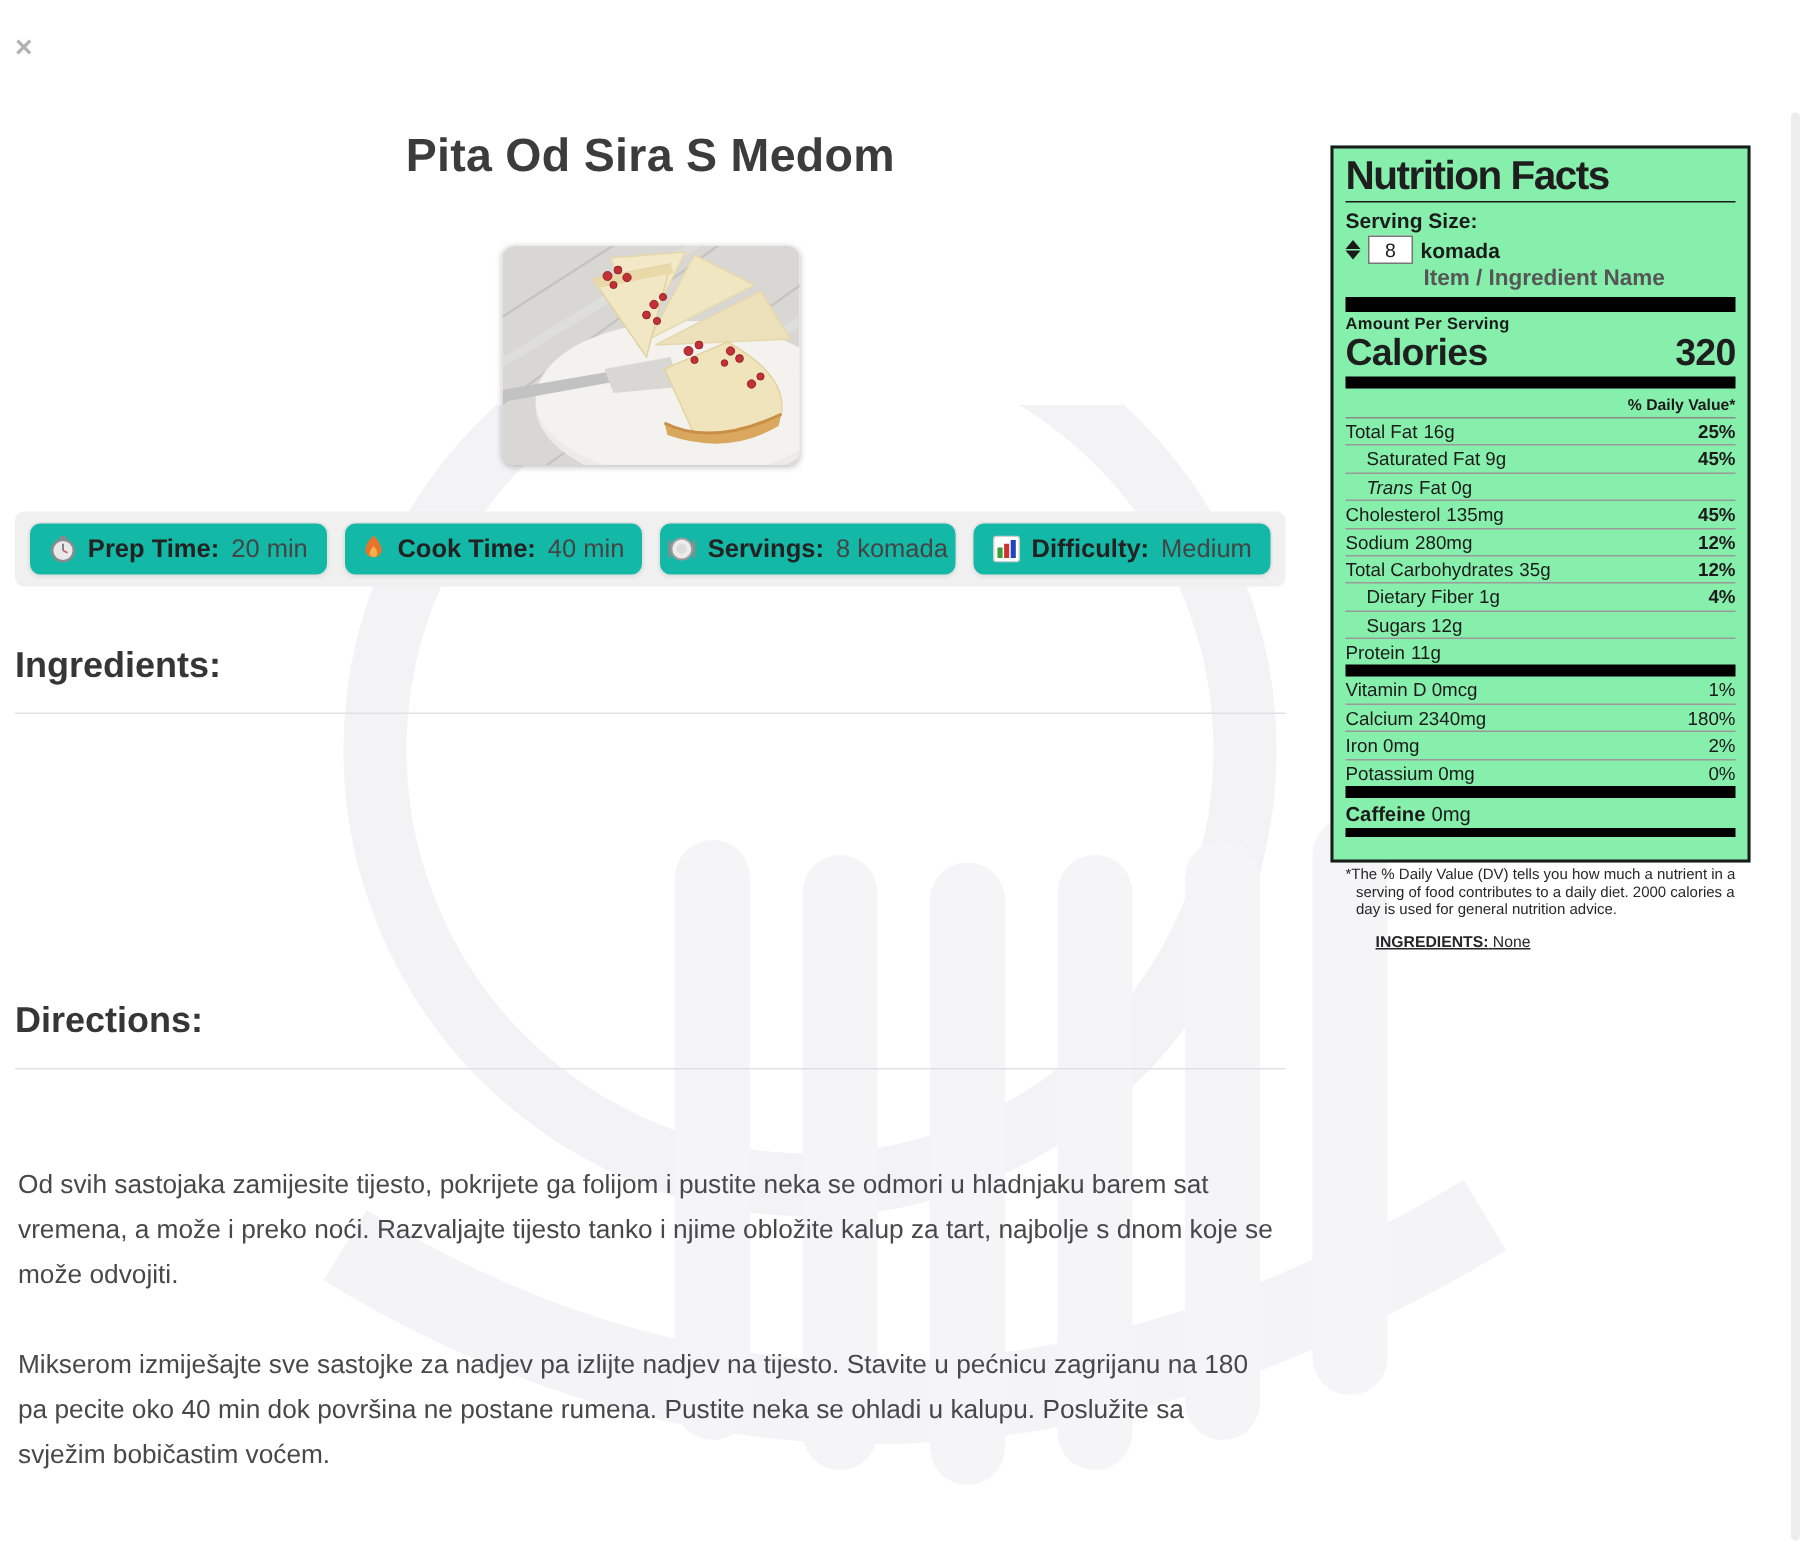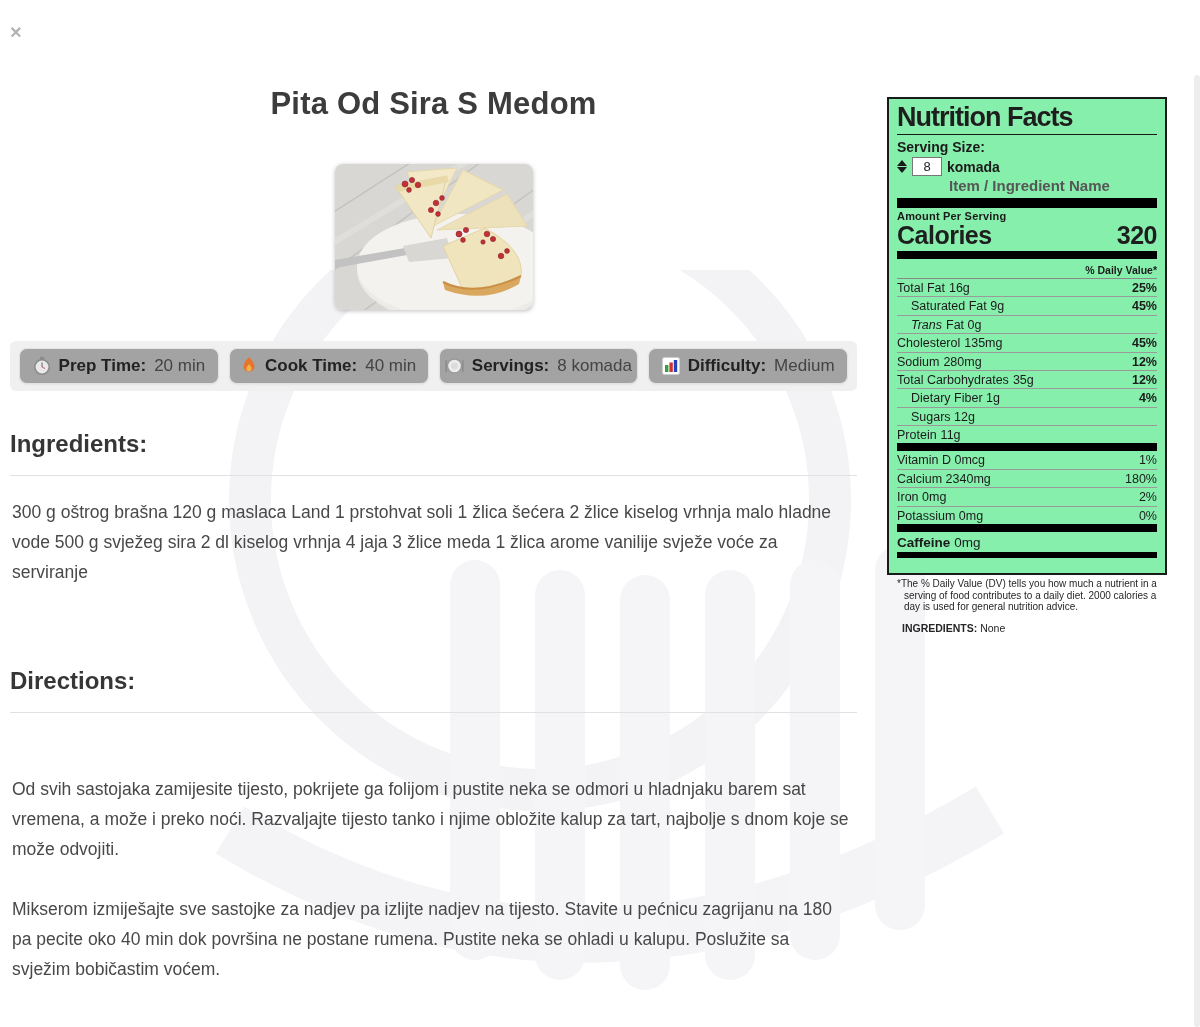--- a/index.html
+++ b/index.html
@@ -21,21 +21,21 @@
   
   .main { position:absolute; left:10px; top:0; width:847px; height:1027px; z-index:2; }
   .page-title { position:absolute; top:86px; left:0; width:100%; text-align:center;
                 font-size:31px; font-weight:bold; color:#3c3c3c; letter-spacing:0.2px; }
   .photo-wrap { position:absolute; top:164px; left:50%; transform:translateX(-50%);
                 width:198px; height:146px; border-radius:8px; overflow:hidden;
                 box-shadow:0 1px 4px rgba(0,0,0,0.25); }
   .meta-bar { position:absolute; top:341px; left:0; width:847px; height:50px;
               background:#f0f0f0; border-radius:6px; padding:7px 9px;
               display:flex; gap:10px; align-items:stretch; }
-  .meta-pill { flex:1; background:#a3a3a3; border:1px solid #e2e2e2; border-radius:8px;
+  .meta-pill { flex:1; background:#14b8a6; border:1px solid #e2e2e2; border-radius:8px;
                box-shadow:0 1px 2px rgba(0,0,0,0.05); display:flex; align-items:center;
                justify-content:center; gap:8px; font-size:17px; color:#444; }
   .meta-pill .lbl { font-weight:bold; color:#222; }
   .meta-pill svg { display:block; }
 
   .section-h { position:absolute; left:0; width:100%; font-size:24px; font-weight:bold;
                color:#363636; padding-bottom:17px; border-bottom:1px solid #e1e1e1; }
   .ing-h { top:430px; }
   .dir-h { top:667px; }
   .body-p { position:absolute; left:2px; width:840px; font-size:17.5px; line-height:30px;
@@ -74,21 +74,21 @@
           padding:2px 0 1px; border-bottom:1px solid #9a9a9a; line-height:1.15; }
   .nrow.nb { border-bottom:none; }
   .nrow .ind { padding-left:14px; }
   .nrow b { font-weight:normal; }
   .nrow .rest { margin-left:4px; }
   .nrow .pct { font-weight:normal; }
   .nrow .pct.b { font-weight:bold;text-align:center; }
   .nl-caf { display:flex; font-size:13.5px; padding:3px 0 2px; }
   .nl-foot { font-size:10px; line-height:1.18; color:#262626; margin-top:20px;
              padding-left:7px; text-indent:-7px; }
-  .nl-ingline { font-size:10.5px; margin:9px 0 0 5px; color:#262626; }
+  .nl-ingline { font-size:10.5px; margin:9px 0 0 20px; color:#262626;text-decoration:underline; }
   .nl-ingline b { font-weight:bold; }
 </style>
 </head>
 <body>
 
 <svg class="watermark" viewBox="0 0 960 760">
   <circle cx="420" cy="230" r="290" fill="none" stroke="#f3f3f6" stroke-width="42"></circle>
   <path d="M 110 560 Q 470 780 870 540" fill="none" stroke="#f4f4f7" stroke-width="55"></path>
   <rect x="330" y="290" width="50" height="400" rx="25" fill="#f5f5f8"></rect>
   <rect x="415" y="300" width="50" height="410" rx="25" fill="#f5f5f8"></rect>
@@ -195,21 +195,20 @@
         <rect x="3" y="8" width="3.4" height="7" fill="#3a9e3a"></rect>
         <rect x="7.4" y="5.5" width="3.4" height="9.5" fill="#cc3333"></rect>
         <rect x="11.8" y="3" width="3.4" height="12" fill="#2244bb"></rect>
       </svg>
       <span class="lbl">Difficulty:</span>
       <span class="val">Medium</span>
     </div>
   </div>
 
   <h2 class="section-h ing-h">Ingredients:</h2>
-  <p class="body-p ing-p">300 g oštrog brašna 120 g maslaca Land 1 prstohvat soli 1 žlica šećera 2 žlice kiselog vrhnja malo hladne vode 500 g svježeg sira 2 dl kiselog vrhnja 4 jaja 3 žlice meda 1 žlica arome vanilije svježe voće za serviranje</p>
 
   <h2 class="section-h dir-h">Directions:</h2>
   <p class="body-p dir-p1">Od svih sastojaka zamijesite tijesto, pokrijete ga folijom i pustite neka se odmori u hladnjaku barem sat vremena, a može i preko noći. Razvaljajte tijesto tanko i njime obložite kalup za tart, najbolje s dnom koje se može odvojiti.</p>
   <p class="body-p dir-p2">Mikserom izmiješajte sve sastojke za nadjev pa izlijte nadjev na tijesto. Stavite u pećnicu zagrijanu na 180 pa pecite oko 40 min dok površina ne postane rumena. Pustite neka se ohladi u kalupu. Poslužite sa svježim bobičastim voćem.</p>
 </div>
 
 <div class="nlabel">
   <div class="nl-title">Nutrition Facts</div>
 
   <div class="nl-serving-lbl">Serving Size:</div>

